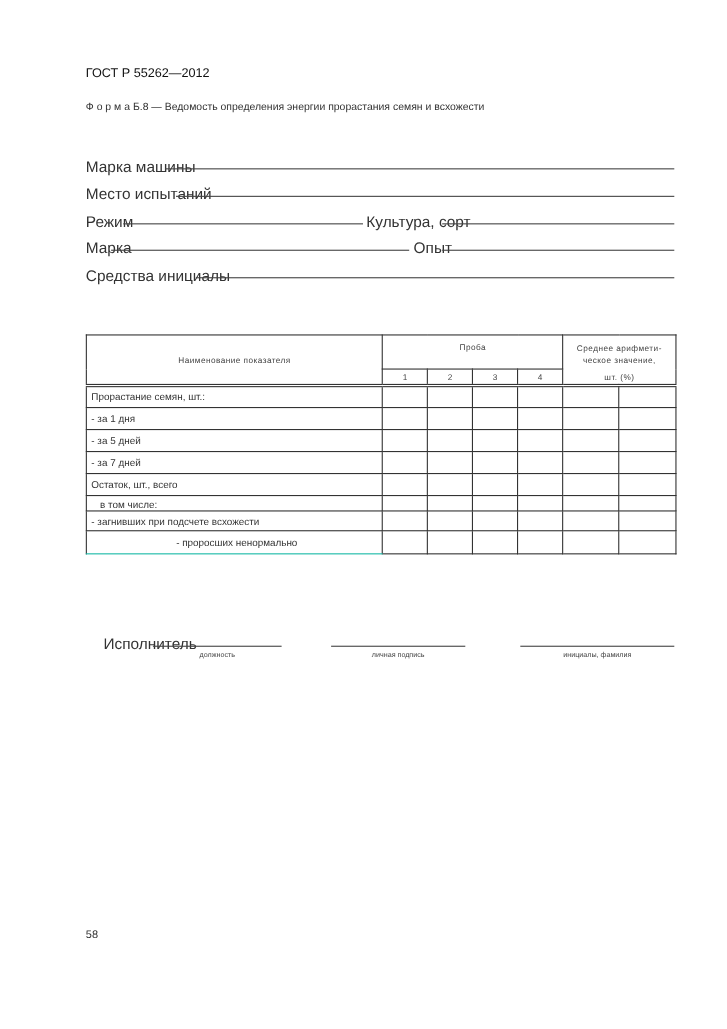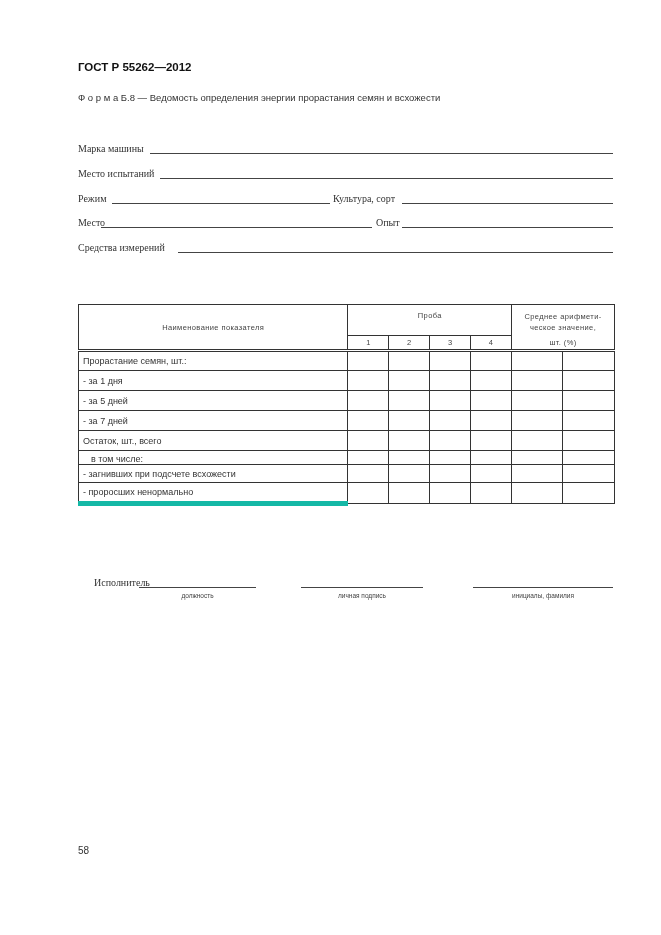--- a/index.html
+++ b/index.html
@@ -1,20 +1,20 @@
 <!DOCTYPE html>
 <html><head>
 <meta charset="utf-8">
 <style>
   html,body{margin:0;padding:0;background:#fff;}
   body{width:661px;height:935px;position:relative;overflow:hidden;font-family:"Liberation Sans",sans-serif;color:#222;}
   .abs{position:absolute;}
-  .title{left:78px;top:61px;font-size:11.5px;font-weight:bold;color:#111;}
+  .title{left:78px;top:61px;font-size:11.5px;font-weight:normal;color:#111;}
   .subtitle{left:78px;top:92px;font-size:9.5px;color:#333;white-space:nowrap;}
-  .fl{position:absolute;font-size:10px;color:#333;white-space:nowrap;font-family:Liberation Serif, serif;}
+  .fl{position:absolute;font-size:14px;color:#333;white-space:nowrap;}
   .line{position:absolute;border-bottom:0.8px solid #444;height:0;}
   table.grid{position:absolute;left:78px;top:304px;width:537px;border-collapse:collapse;font-size:8.5px;color:#333;}
   table.grid td{border:1px solid #333;padding:0;}
   .hdr td{text-align:center;color:#444;font-size:7.5px;letter-spacing:0.4px;}
   .body td{border-top:none;border-bottom:none;}
   .body td.lbl{padding-left:4px;font-size:9px;color:#333;}
   .sig{position:absolute;font-size:6.5px;color:#444;text-align:center;}
   .pagenum{left:78px;top:845px;font-size:10px;color:#333;}
 </style>
 </head>
@@ -27,26 +27,26 @@
 <div class="line" style="left:150px;top:153px;width:463px;"></div>
 
 <span class="fl" style="left:78px;top:168px;">Место испытаний</span>
 <div class="line" style="left:160px;top:178px;width:453px;"></div>
 
 <span class="fl" style="left:78px;top:193px;text-align:center;">Режим</span>
 <div class="line" style="left:112px;top:203px;width:218px;"></div>
 <span class="fl" style="left:333px;top:193px;">Культура, сорт</span>
 <div class="line" style="left:402px;top:203px;width:211px;"></div>
 
-<span class="fl" style="left:78px;top:217px;">Место</span>
+<span class="fl" style="left:78px;top:217px;">Марка</span>
 <div class="line" style="left:101px;top:227px;width:271px;"></div>
 <span class="fl" style="left:376px;top:217px;">Опыт</span>
 <div class="line" style="left:402px;top:227px;width:211px;"></div>
 
-<span class="fl" style="left:78px;top:242px;">Средства измерений</span>
+<span class="fl" style="left:78px;top:242px;">Средства инициалы</span>
 <div class="line" style="left:178px;top:252px;width:435px;"></div>
 
 <table class="grid">
   <colgroup>
     <col style="width:270px">
       <col style="width:41px">
       <col style="width:41px">
       <col style="width:41px">
       <col style="width:41px">
       <col style="width:51px">
@@ -125,21 +125,21 @@
   <tr class="body" style="height:18px;">
     <td class="lbl">- загнивших при подсчете всхожести</td>
     <td></td>
         <td></td>
         <td></td>
         <td></td>
         <td></td>
         <td></td>
   </tr>
   <tr class="body" style="height:21px;">
-    <td class="lbl" style="border-bottom:5px solid #14b8a6;">- проросших ненормально</td>
+    <td class="lbl" style="border-bottom:1px solid #14b8a6;text-align:center;">- проросших ненормально</td>
     <td style="border-bottom:1px solid #333;"></td>
         <td style="border-bottom:1px solid #333;"></td>
         <td style="border-bottom:1px solid #333;"></td>
         <td style="border-bottom:1px solid #333;"></td>
         <td style="border-bottom:1px solid #333;"></td>
         <td style="border-bottom:1px solid #333;"></td>
   </tr>
 </tbody>
   </table>
 

